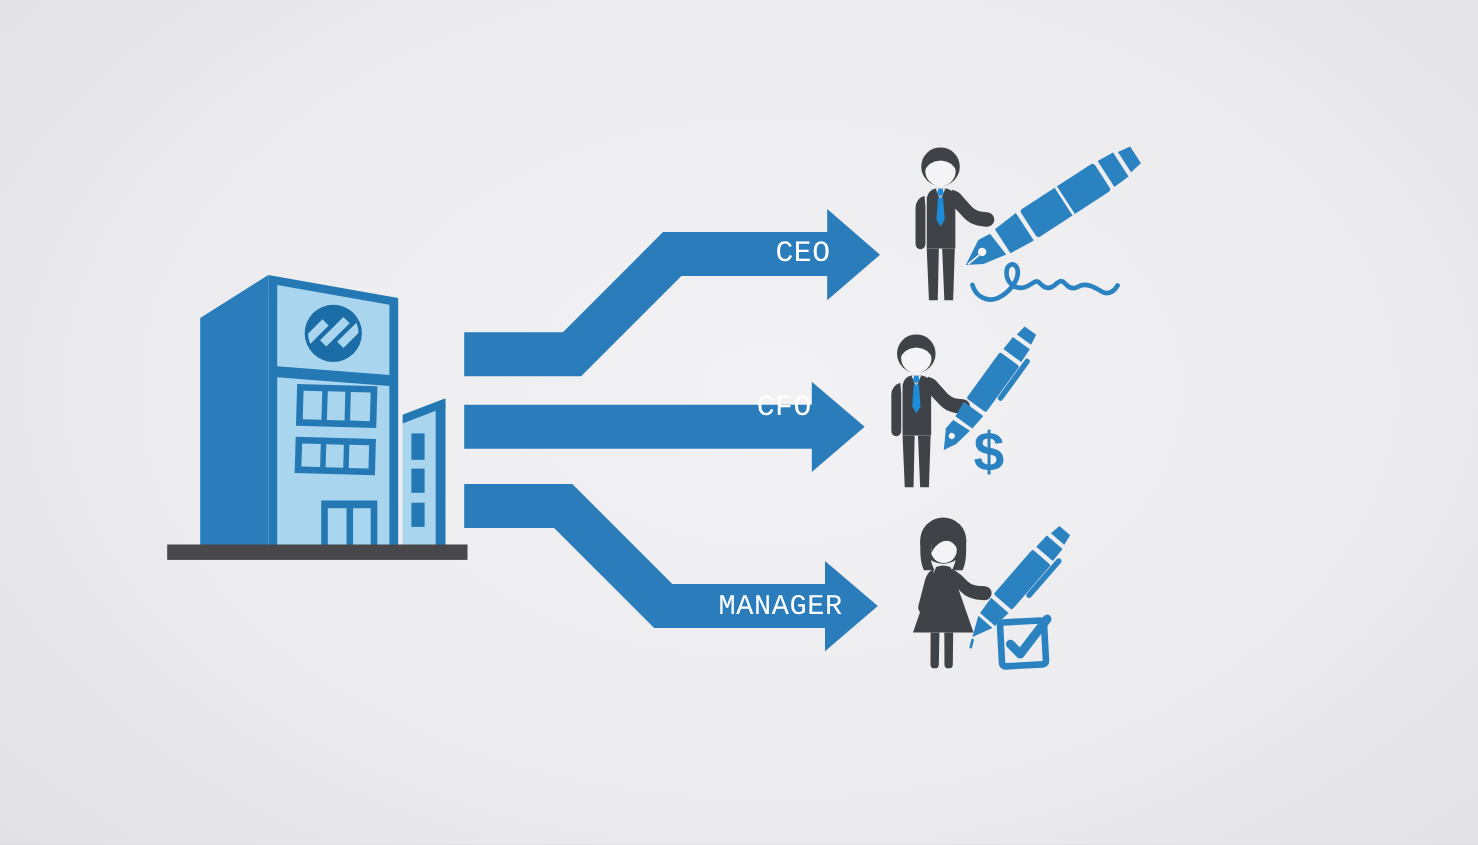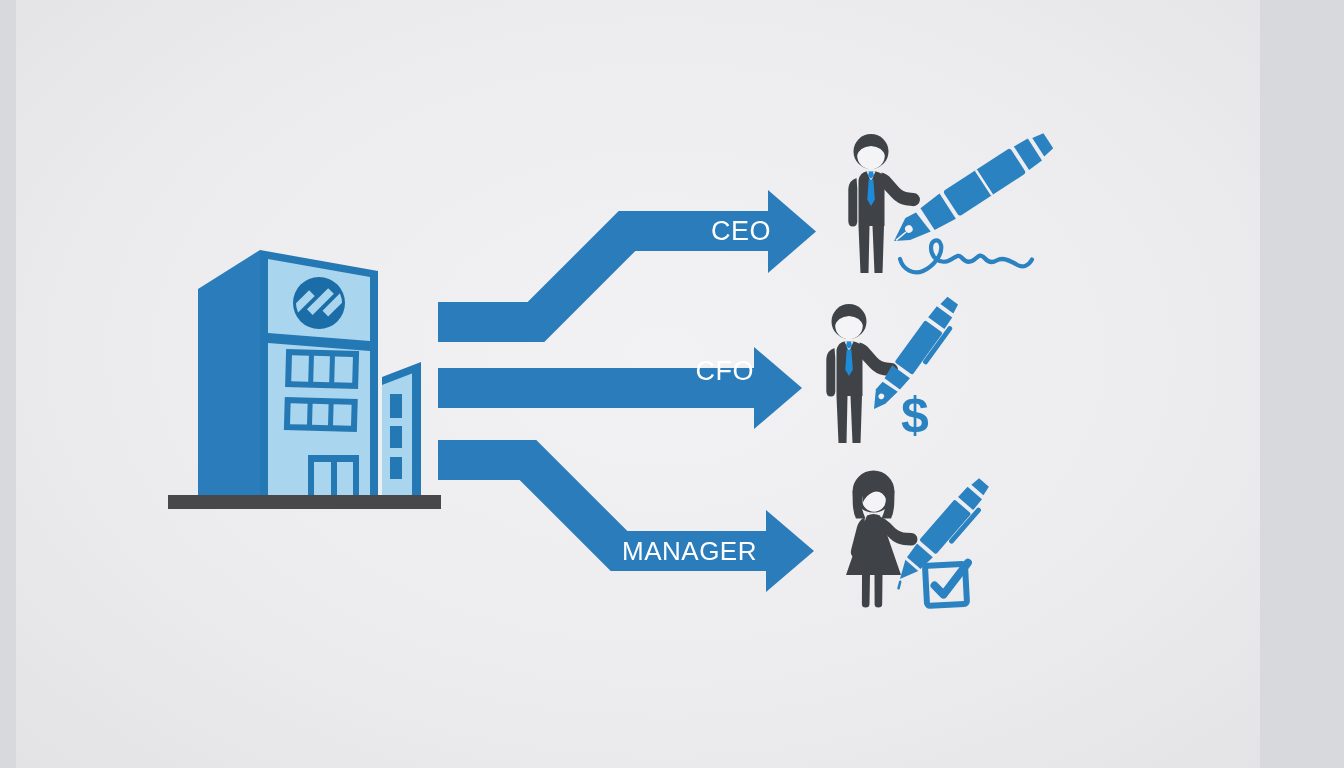--- a/index.html
+++ b/index.html
@@ -1,30 +1,29 @@
 <!DOCTYPE html>
 <html><head>
 <meta charset="utf-8">
 <style>
   html,body{margin:0;padding:0;background:#d8d9dc;}
   .stage{
-    position:relative;width:1244px;height:768px;overflow:hidden;
+    position:relative;width:1344px;height:768px;overflow:hidden;
     background:radial-gradient(ellipse 980px 640px at 52% 46%, #f2f2f4 0%, #ececef 55%, #e1e1e4 100%);
-    font-family:Liberation Sans, sans-serif;
-    margin-left:16px;
+    font-family:Liberation Mono, monospace;
   }
   svg.canvas{position:absolute;left:0;top:0;}
   .arrow-label{
     position:absolute;color:#ffffff;text-align:right;
     font-size:27px;line-height:32px;letter-spacing:0.5px;
     -webkit-font-smoothing:antialiased;
   }
   #label-ceo{left:620px;top:215px;width:135px;}
   #label-cfo{left:620px;top:355px;width:118px;}
-  #label-manager{left:558px;top:535px;width:183px;font-size:26px;}
+  #label-manager{left:583px;top:535px;width:183px;font-size:26px;}
   .dollar{
     position:absolute;left:876px;top:389px;width:46px;text-align:center;
     color:#2b82c1;font-size:50px;line-height:52px;font-weight:bold;
   }
 </style>
 </head>
 <body>
 
 <div class="stage">
 

